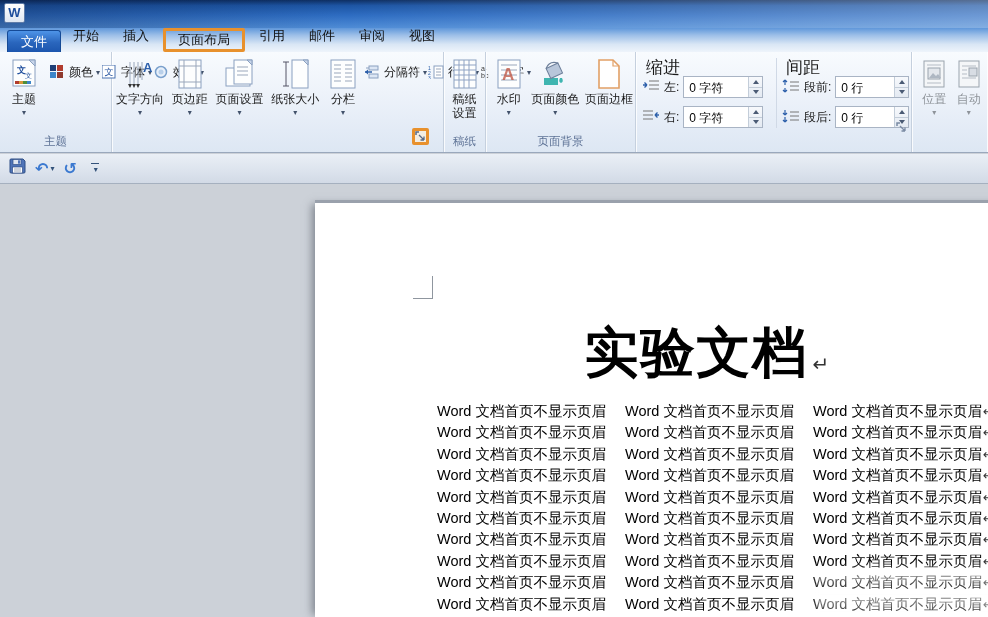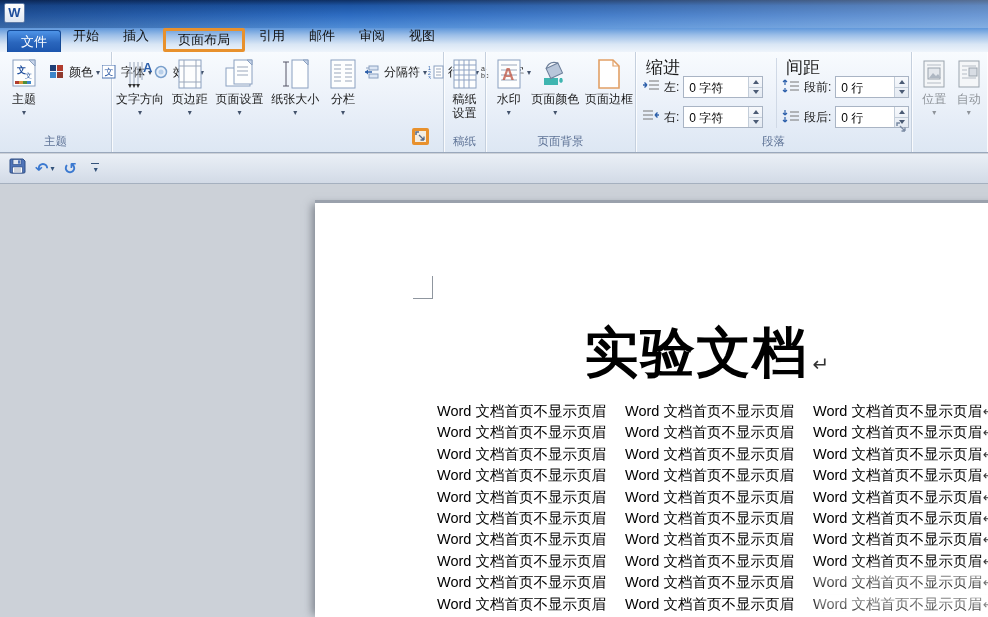--- a/index.html
+++ b/index.html
@@ -504,21 +504,20 @@
           </span>
         </div>
 
         <span class="launcher pg-launcher">
           <svg width="11" height="11">
               <path d="M1,4 L1,1 L4,1" fill="none" stroke="#7a8aa3" stroke-width="1.5"></path>
               <path d="M4,4 L9,9 M9,9 L9,5.5 M9,9 L5.5,9" fill="none" stroke="#7a8aa3" stroke-width="1.3"></path>
             </svg>
         </span>
       </div>
-      <div class="group-label">段落</div>
     </div>
 
     <div class="group g-arrange">
       <div class="bigbtns" style="padding-left:6px">
         <div class="bigbtn" style="width:36px">
           <span class="ic">
             <svg width="24" height="30" viewBox="0 0 24 30">
                 <rect x="2" y="2" width="20" height="26" fill="#f4f6f8" stroke="#9aa3ad"></rect>
                 <g stroke="#b5bcc5">
                   <line x1="5" y1="6" x2="19" y2="6"></line>

